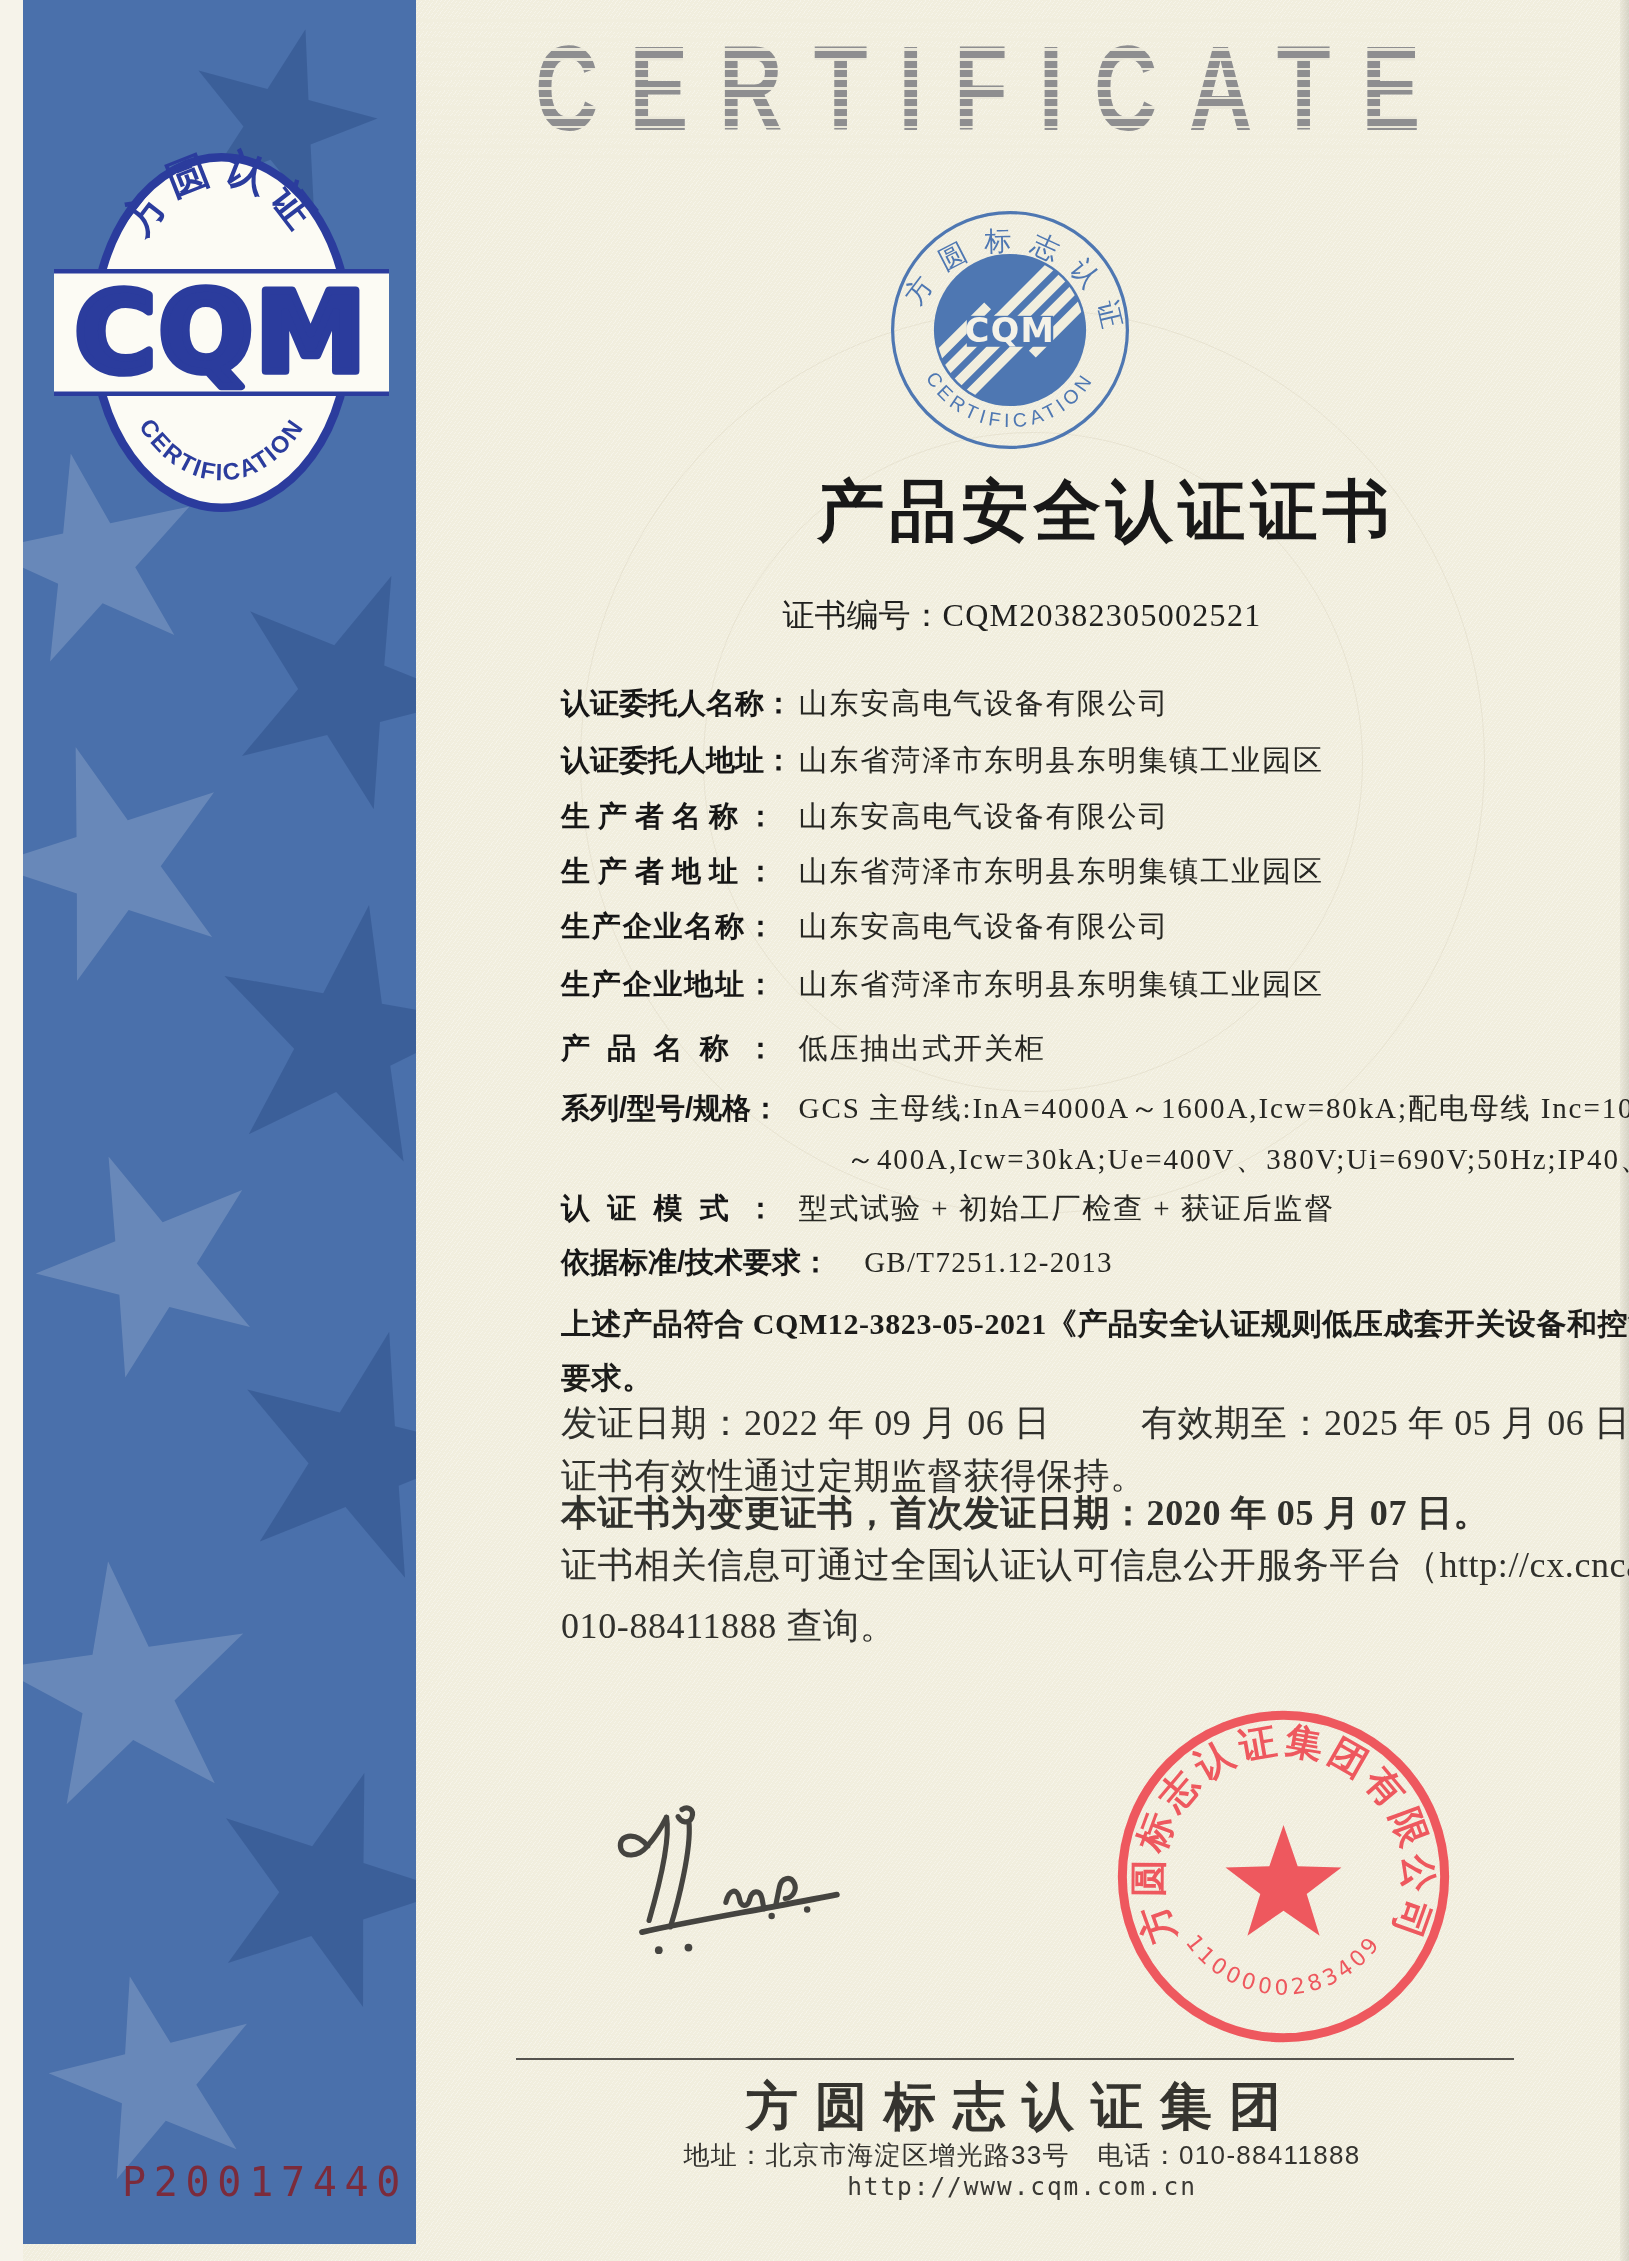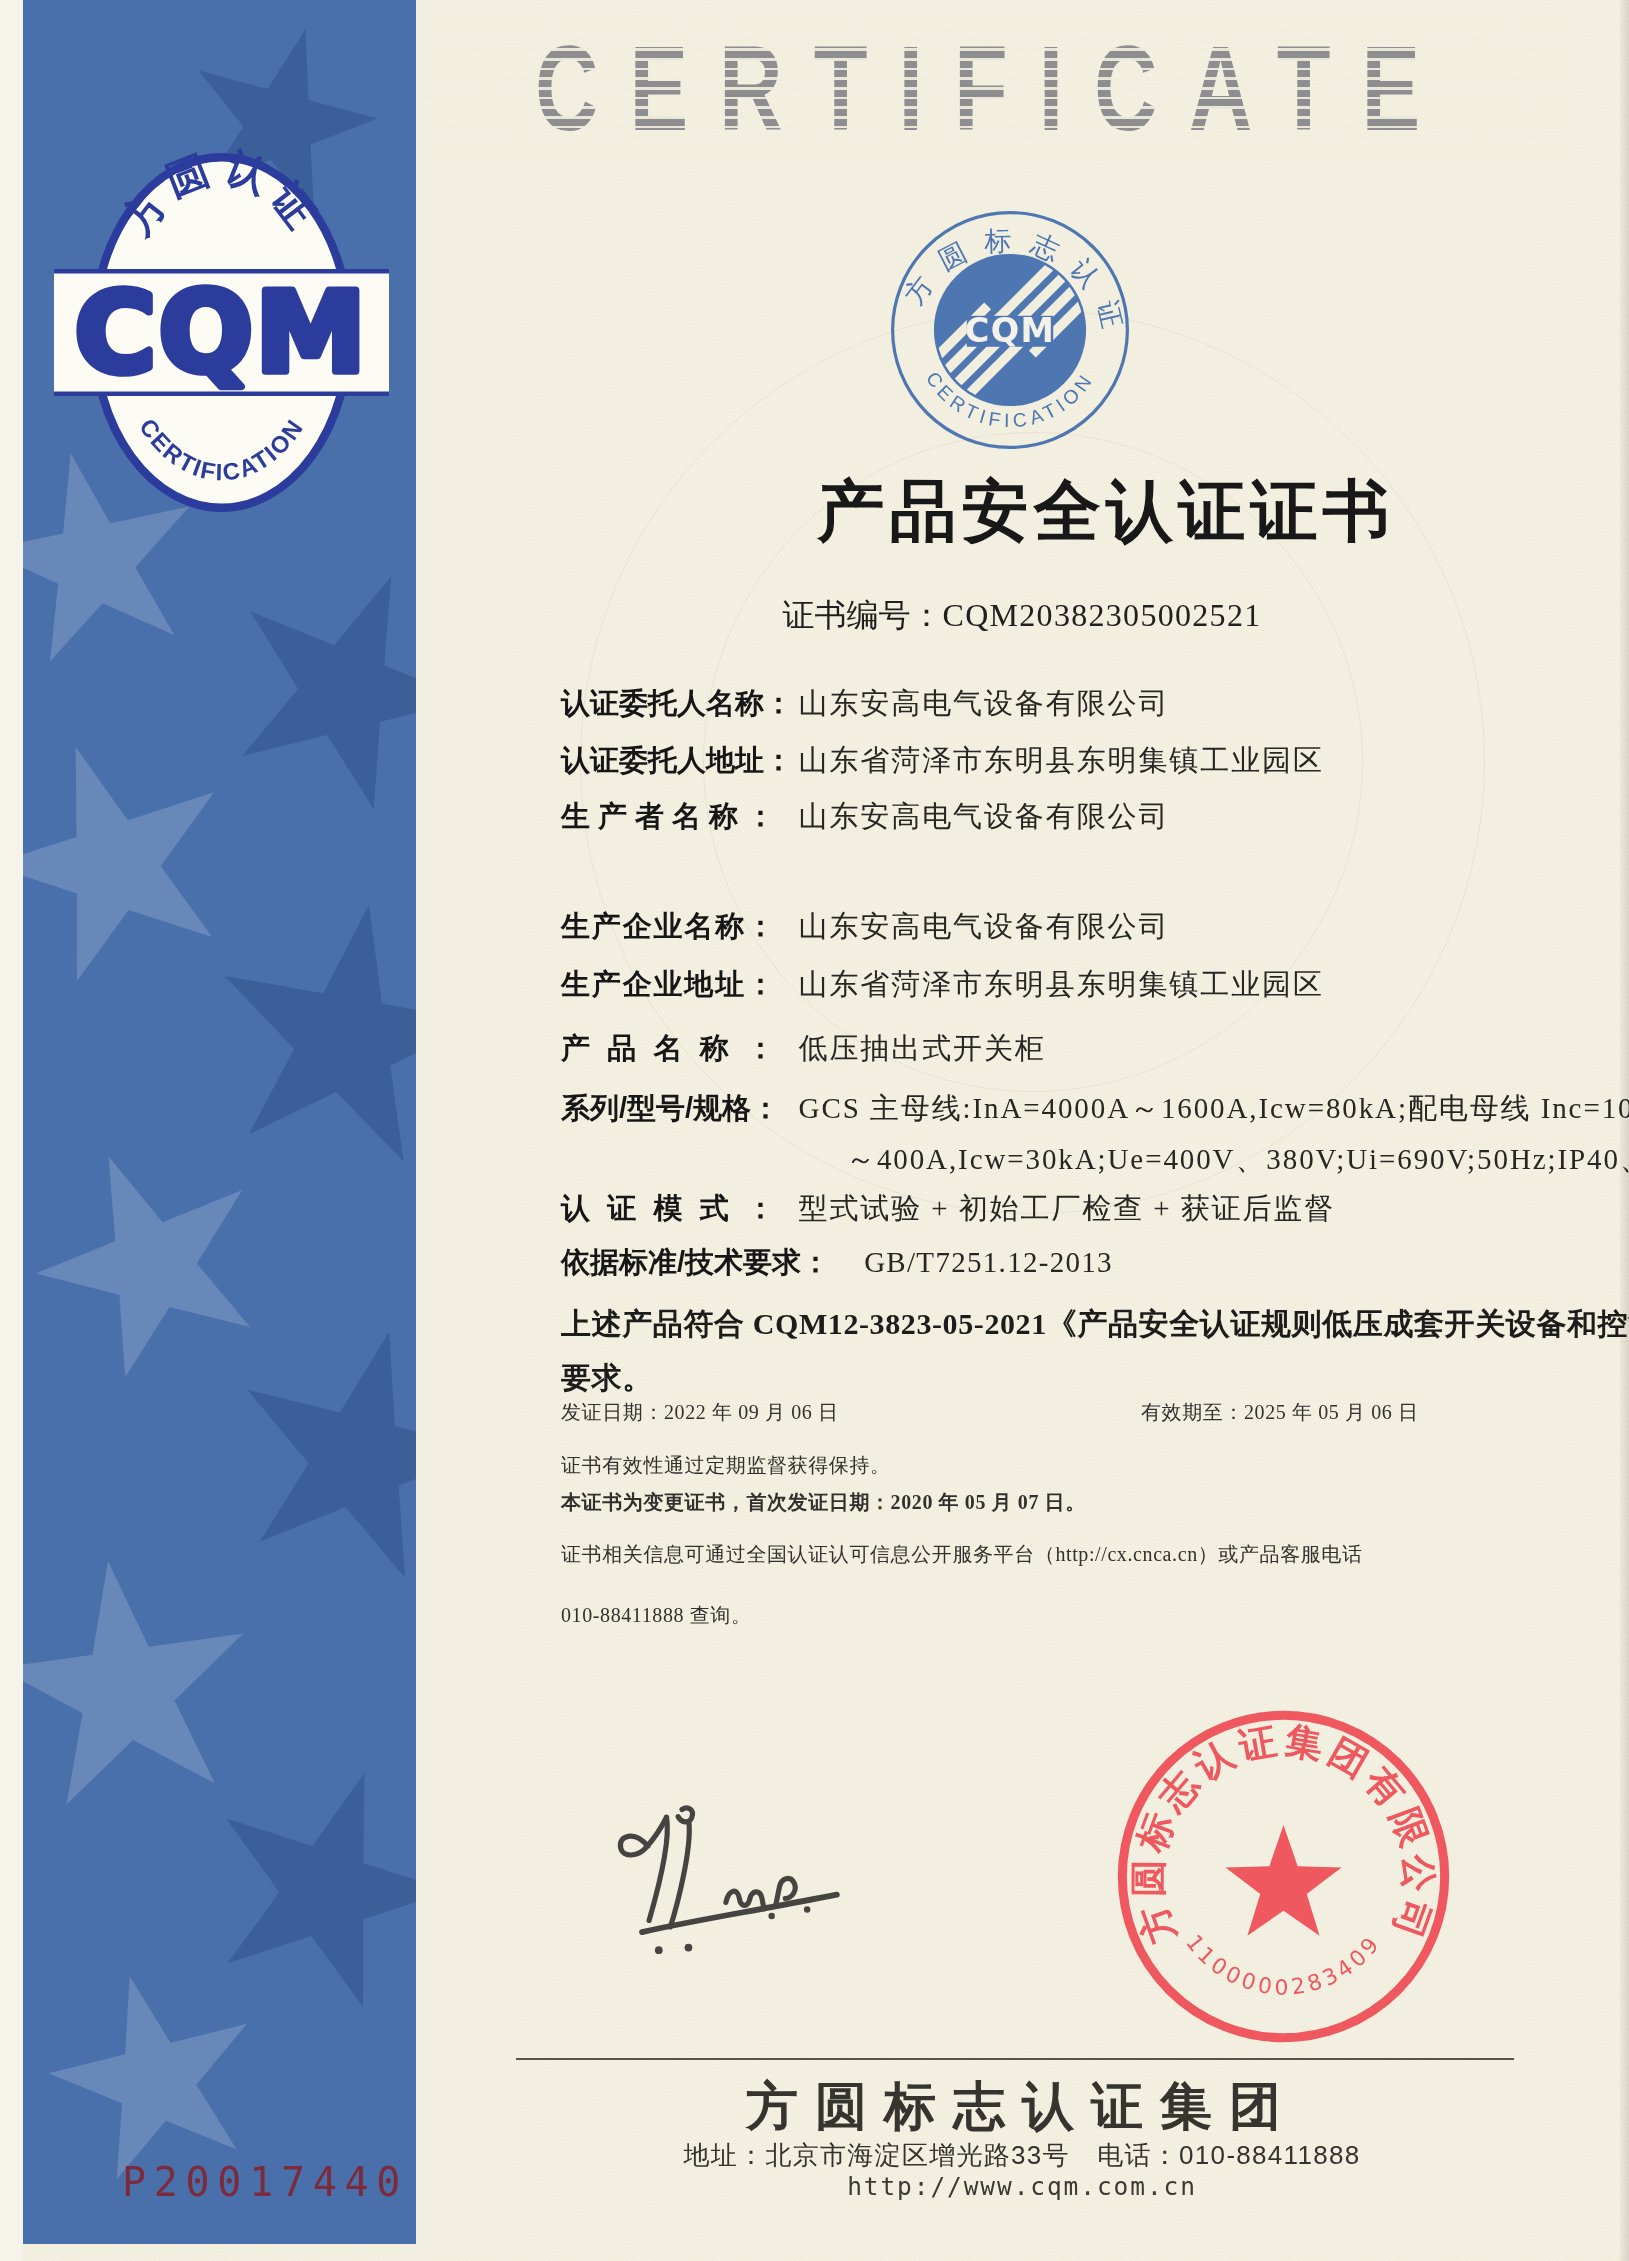--- a/index.html
+++ b/index.html
@@ -44,21 +44,21 @@
     font-weight:700;color:#161616;vertical-align:top;}
   .fvalue{display:inline-block;margin-left:15.5px;font-family:"Liberation Serif",serif;
     color:#262622;letter-spacing:1.9px;}
   .specline2{position:absolute;left:846px;font-size:29px;font-family:"Liberation Serif",serif;
     color:#262622;letter-spacing:1.9px;white-space:nowrap;}
   .wide-label{font-weight:700;color:#161616;}
   .inline-val{font-family:"Liberation Serif",serif;color:#262622;letter-spacing:1.3px;margin-left:26px;}
   .para{position:absolute;left:561px;white-space:nowrap;font-family:"Liberation Serif",serif;
     font-weight:700;font-size:30px;color:#1c1c1a;letter-spacing:0.6px;}
   .note{position:absolute;left:561px;white-space:nowrap;font-family:"Liberation Serif",serif;
-    font-size:20px;color:#30302c;letter-spacing:0.6px;}
+    font-size:36px;color:#30302c;letter-spacing:0.6px;}
   .note.right{left:1141px;}
   
   .signature{position:absolute;left:580px;top:1785px;}
   .stamp{position:absolute;left:1103px;top:1696px;opacity:0.93;}
   
   .divider{position:absolute;left:516px;top:2058px;width:998px;height:1.9px;background:#55534e;}
   .footer-org{position:absolute;left:416px;top:2072px;width:1212px;text-align:center;
     font-family:"Liberation Serif",serif;font-weight:700;font-size:52px;letter-spacing:17px;color:#35342f;}
   .footer-addr{position:absolute;left:416px;top:2138px;width:1212px;text-align:center;
     font-size:26px;color:#33322e;letter-spacing:1.3px;}
@@ -149,20 +149,24 @@
     <span class="fvalue">山东安高电气设备有限公司</span>
   </div>
   <div class="row" style="top:744px;">
     <span class="flabel">认证委托人地址：</span>
     <span class="fvalue">山东省菏泽市东明县东明集镇工业园区</span>
   </div>
   <div class="row" style="top:800px;">
     <span class="flabel">生产者名称：</span>
     <span class="fvalue">山东安高电气设备有限公司</span>
   </div>
+  <div class="row" style="top:855px;">
+    <span class="flabel">生产者地址：</span>
+    <span class="fvalue">山东省菏泽市东明县东明集镇工业园区</span>
+  </div>
   <div class="row" style="top:910px;">
     <span class="flabel">生产企业名称：</span>
     <span class="fvalue">山东安高电气设备有限公司</span>
   </div>
   <div class="row" style="top:968px;">
     <span class="flabel">生产企业地址：</span>
     <span class="fvalue">山东省菏泽市东明县东明集镇工业园区</span>
   </div>
   <div class="row" style="top:1032px;">
     <span class="flabel">产品名称：</span>

